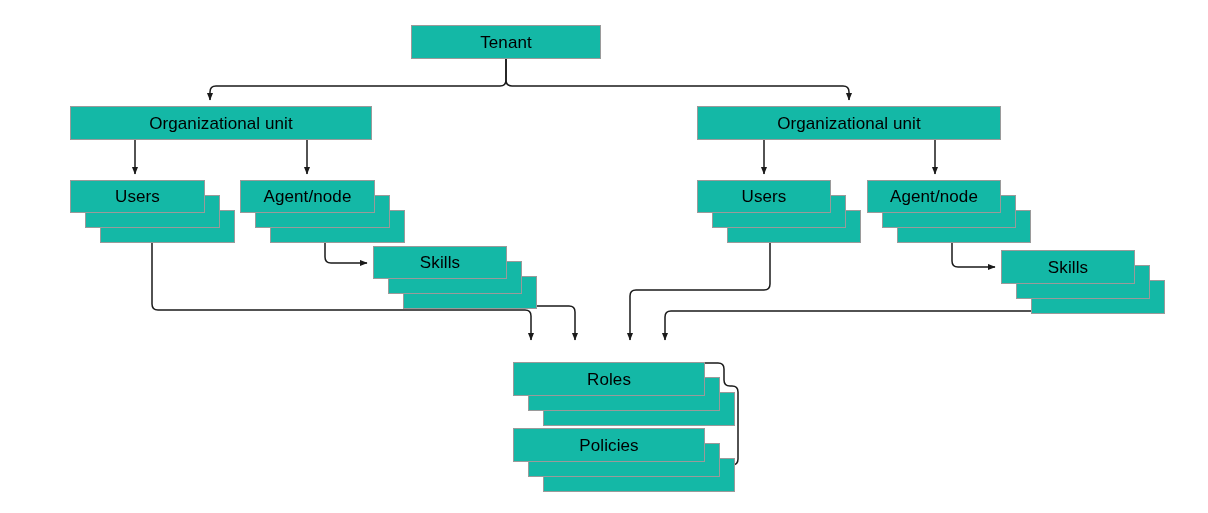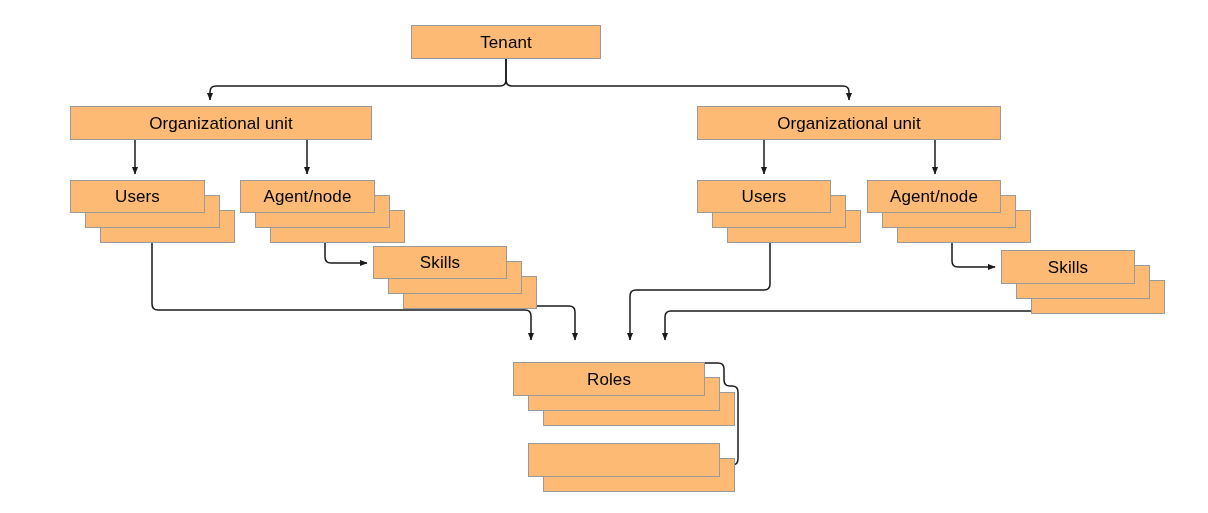--- a/index.html
+++ b/index.html
@@ -26,21 +26,21 @@
     pointer-events: none;
   }
   
   .node {
     position: absolute;
     box-sizing: border-box;
   }
   .node .card {
     position: absolute;
     box-sizing: border-box;
-    background: #fdba74;
+    background: #14b8a6;
     border: 1px solid #9a9a9a;
   }
   .node .card.back2 { z-index: 1; }
   .node .card.back1 { z-index: 2; }
   .node .card.front {
     z-index: 3;
     display: flex;
     align-items: center;
     justify-content: center;
   }
@@ -161,15 +161,18 @@
     <div class="card back2" style="left:30px; top:30px; width:192px; height:34px;"></div>
     <div class="card back1" style="left:15px; top:15px; width:192px; height:34px;"></div>
     <div class="card front" style="left:0; top:0; width:192px; height:34px;">
       <span class="label">Roles</span>
     </div>
   </div>
 
   <div class="node" style="left:513px; top:428px; width:222px; height:64px;">
     <div class="card back2" style="left:30px; top:30px; width:192px; height:34px;"></div>
     <div class="card back1" style="left:15px; top:15px; width:192px; height:34px;"></div>
+    <div class="card front" style="left:0; top:0; width:192px; height:34px;">
+      <span class="label">Policies</span>
+    </div>
   </div>
 
 </div>
 
 </body></html>

